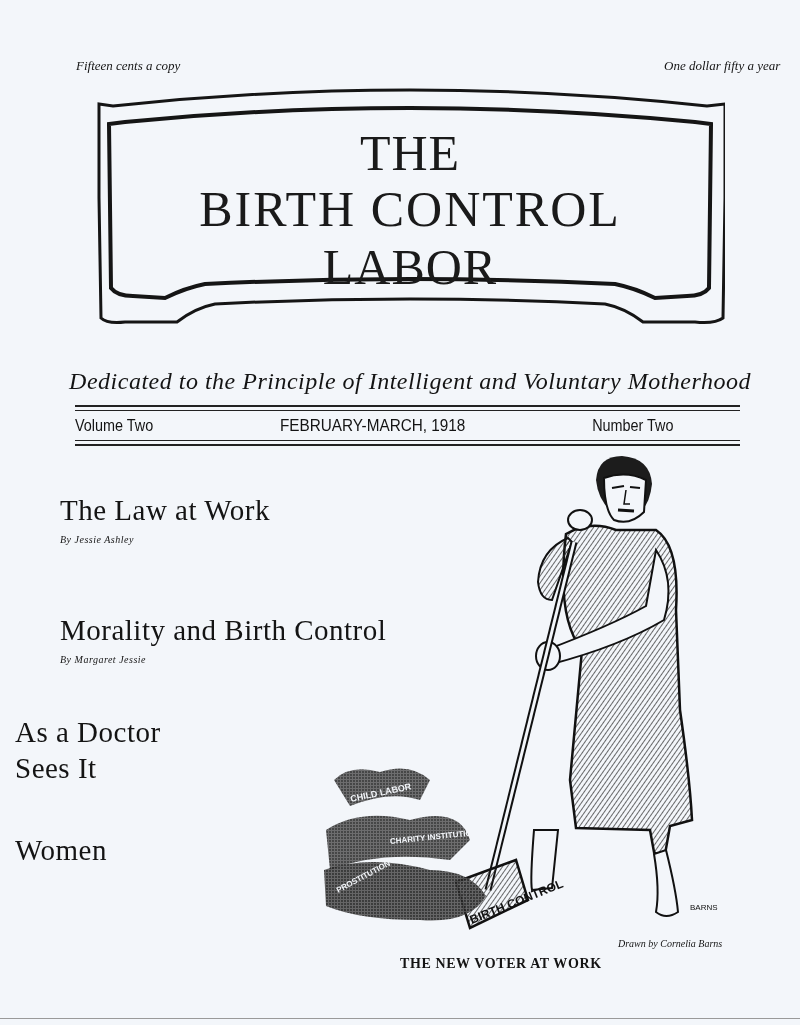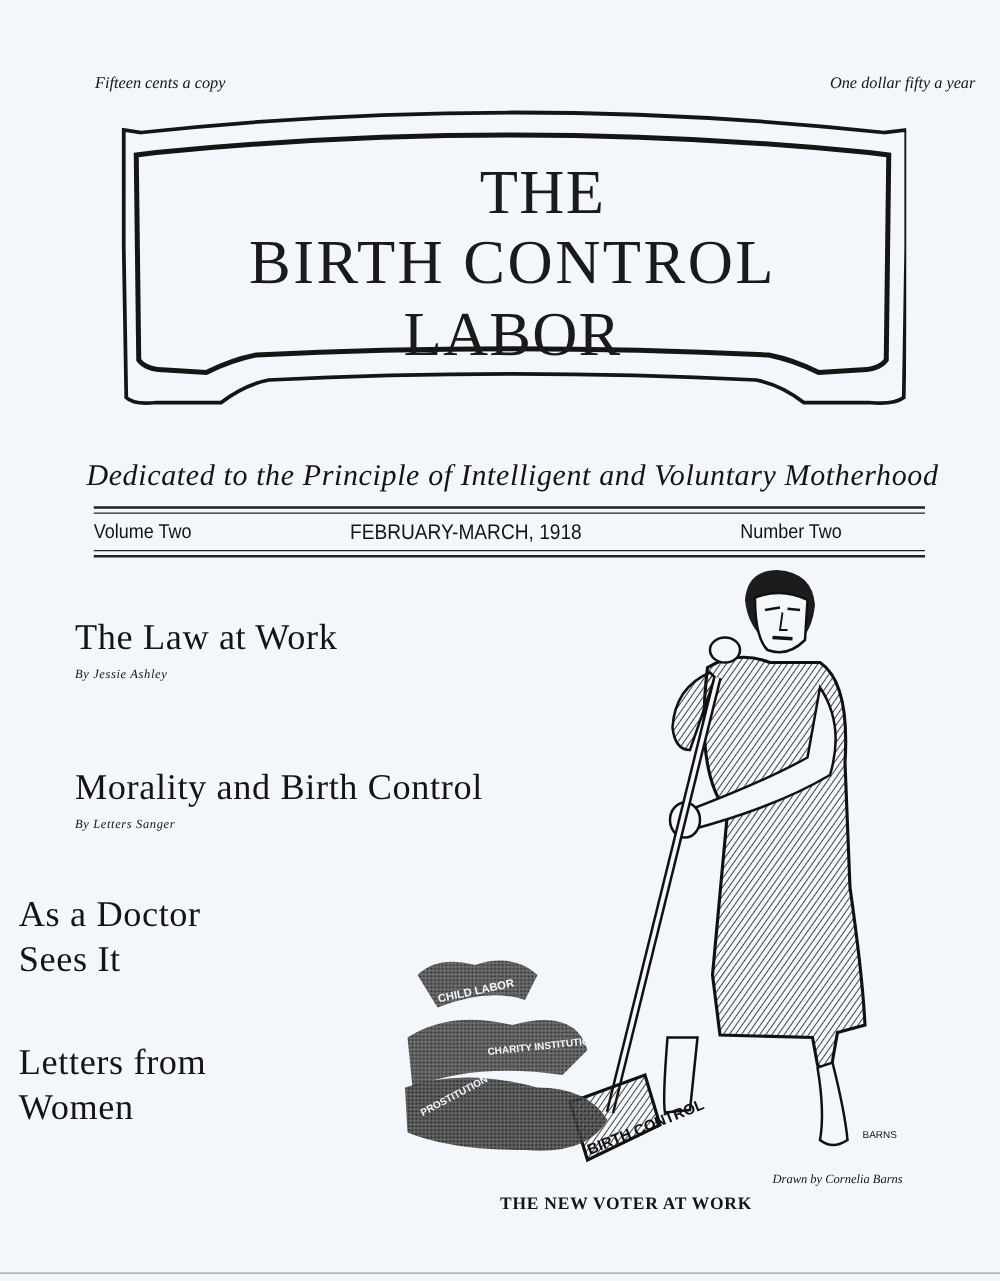--- a/index.html
+++ b/index.html
@@ -16,21 +16,21 @@
   }
   .price-left { left: 76px; }
   .price-right { left: 622px; margin-left: 42px; }
 
   .frame { left: 95px; top: 78px; width: 630px; height: 280px; }
   .masthead {
     left: 100px; width: 620px; text-align: center;
     font-family: "Liberation Serif", serif; font-weight: normal;
     letter-spacing: 1px; color: #1a1a1a;
   }
-  .mast-1 { top: 124px; font-size: 50px; padding-left: 24px; }
+  .mast-1 { top: 124px; font-size: 50px; }
   .mast-2 { top: 180px; font-size: 50px; letter-spacing: 2px; }
   .mast-3 { top: 238px; font-size: 50px; }
 
   .dedication {
     left: 60px; width: 700px; top: 368px; text-align: center;
     font-style: italic; font-size: 24px; letter-spacing: 0.5px;
   }
   .rule { left: 75px; width: 665px; height: 1px; background: #222; }
   .issue-row {
     left: 75px; width: 665px; top: 414px; height: 24px;
@@ -79,28 +79,27 @@
 </div>
 <div class="abs rule" style="top:440px;"></div>
 <div class="abs rule" style="top:444px;height:2px;"></div>
 
 <div class="article" style="top:492px;">
   <div class="art-title">The Law at Work</div>
   <div class="art-byline">By Jessie Ashley</div>
 </div>
 <div class="article" style="top:612px;">
   <div class="art-title">Morality and Birth Control</div>
-  <div class="art-byline">By Letters Sanger</div>
+  <div class="art-byline">By Margaret Jessie</div>
 </div>
 <div class="article" style="left:15px;width:360px;top:714px;">
   <div class="art-title">As a Doctor</div>
   <div class="art-title">Sees It</div>
 </div>
 <div class="article" style="left:15px;width:360px;top:832px;">
-  <div class="art-title">Letters from</div>
   <div class="art-title">Women</div>
 </div>
 
 <svg class="abs illustration" viewBox="0 0 410 500">
   <defs>
     <pattern id="hatch" width="4" height="4" patternUnits="userSpaceOnUse" patternTransform="rotate(35)">
       <line x1="0" y1="0" x2="0" y2="4" stroke="#2a2a2a" stroke-width="1.4"></line>
     </pattern>
     <pattern id="scrub" width="3" height="3" patternUnits="userSpaceOnUse">
       <rect width="3" height="3" fill="#555"></rect>

